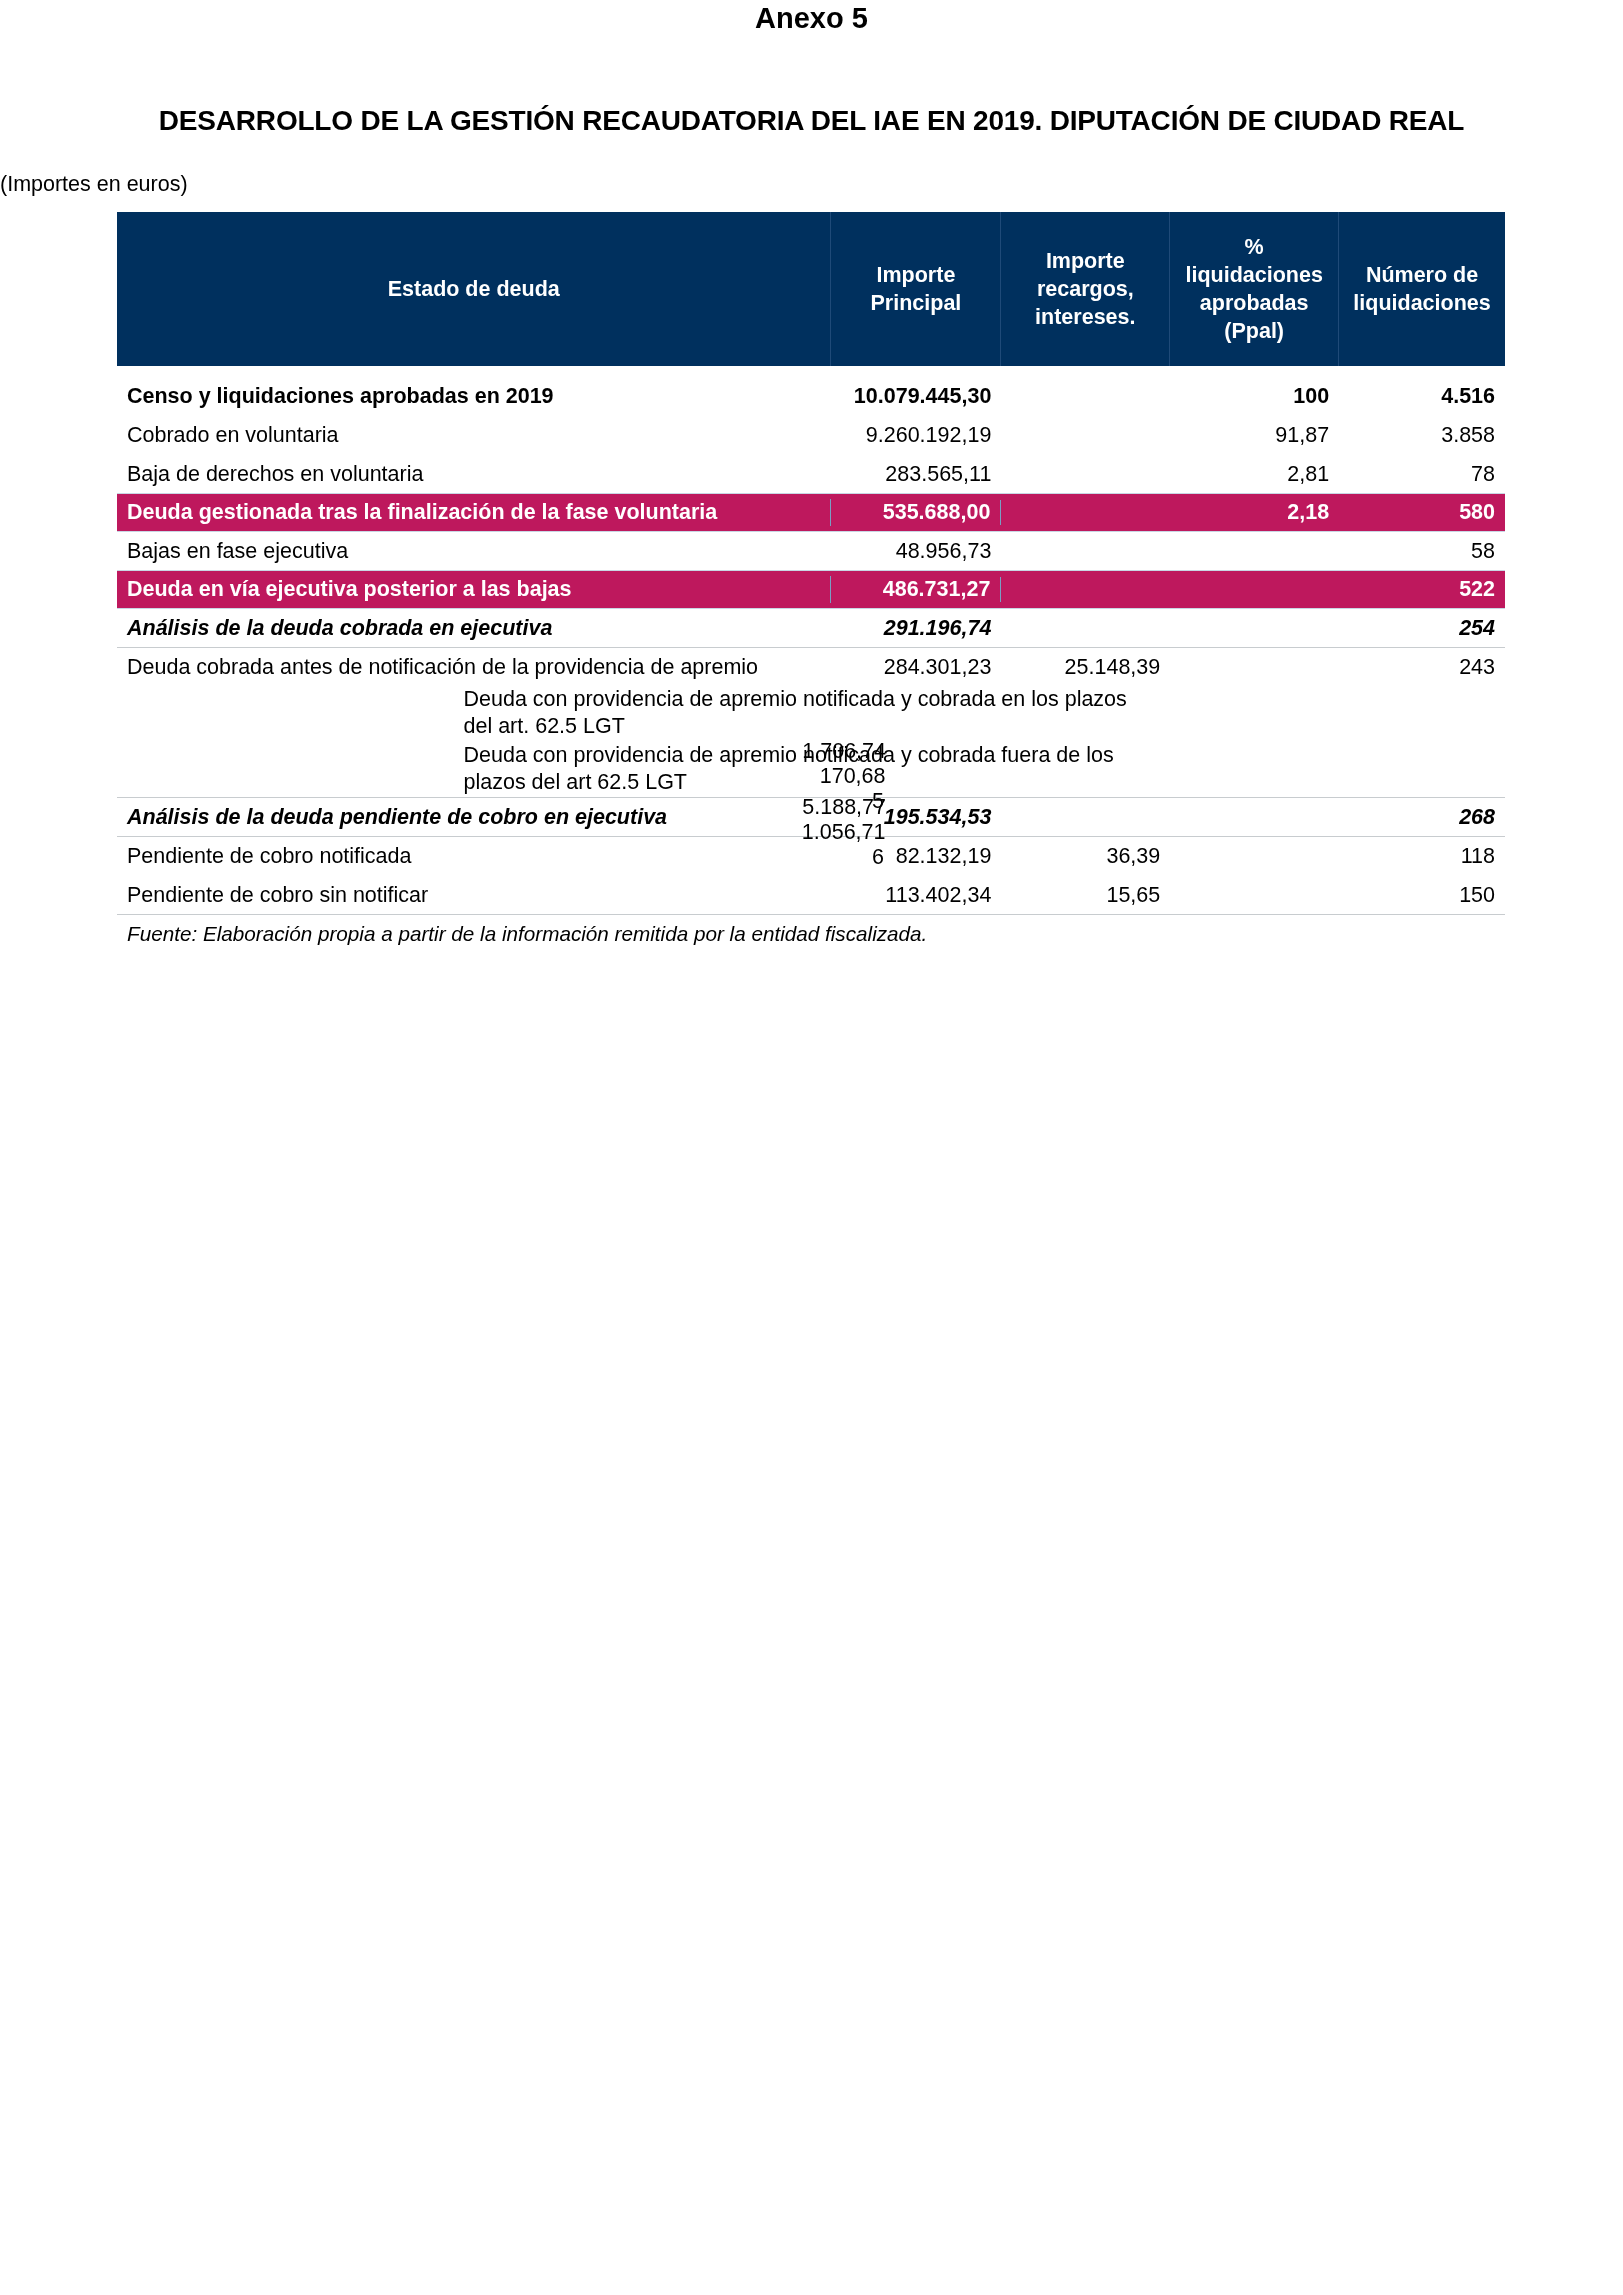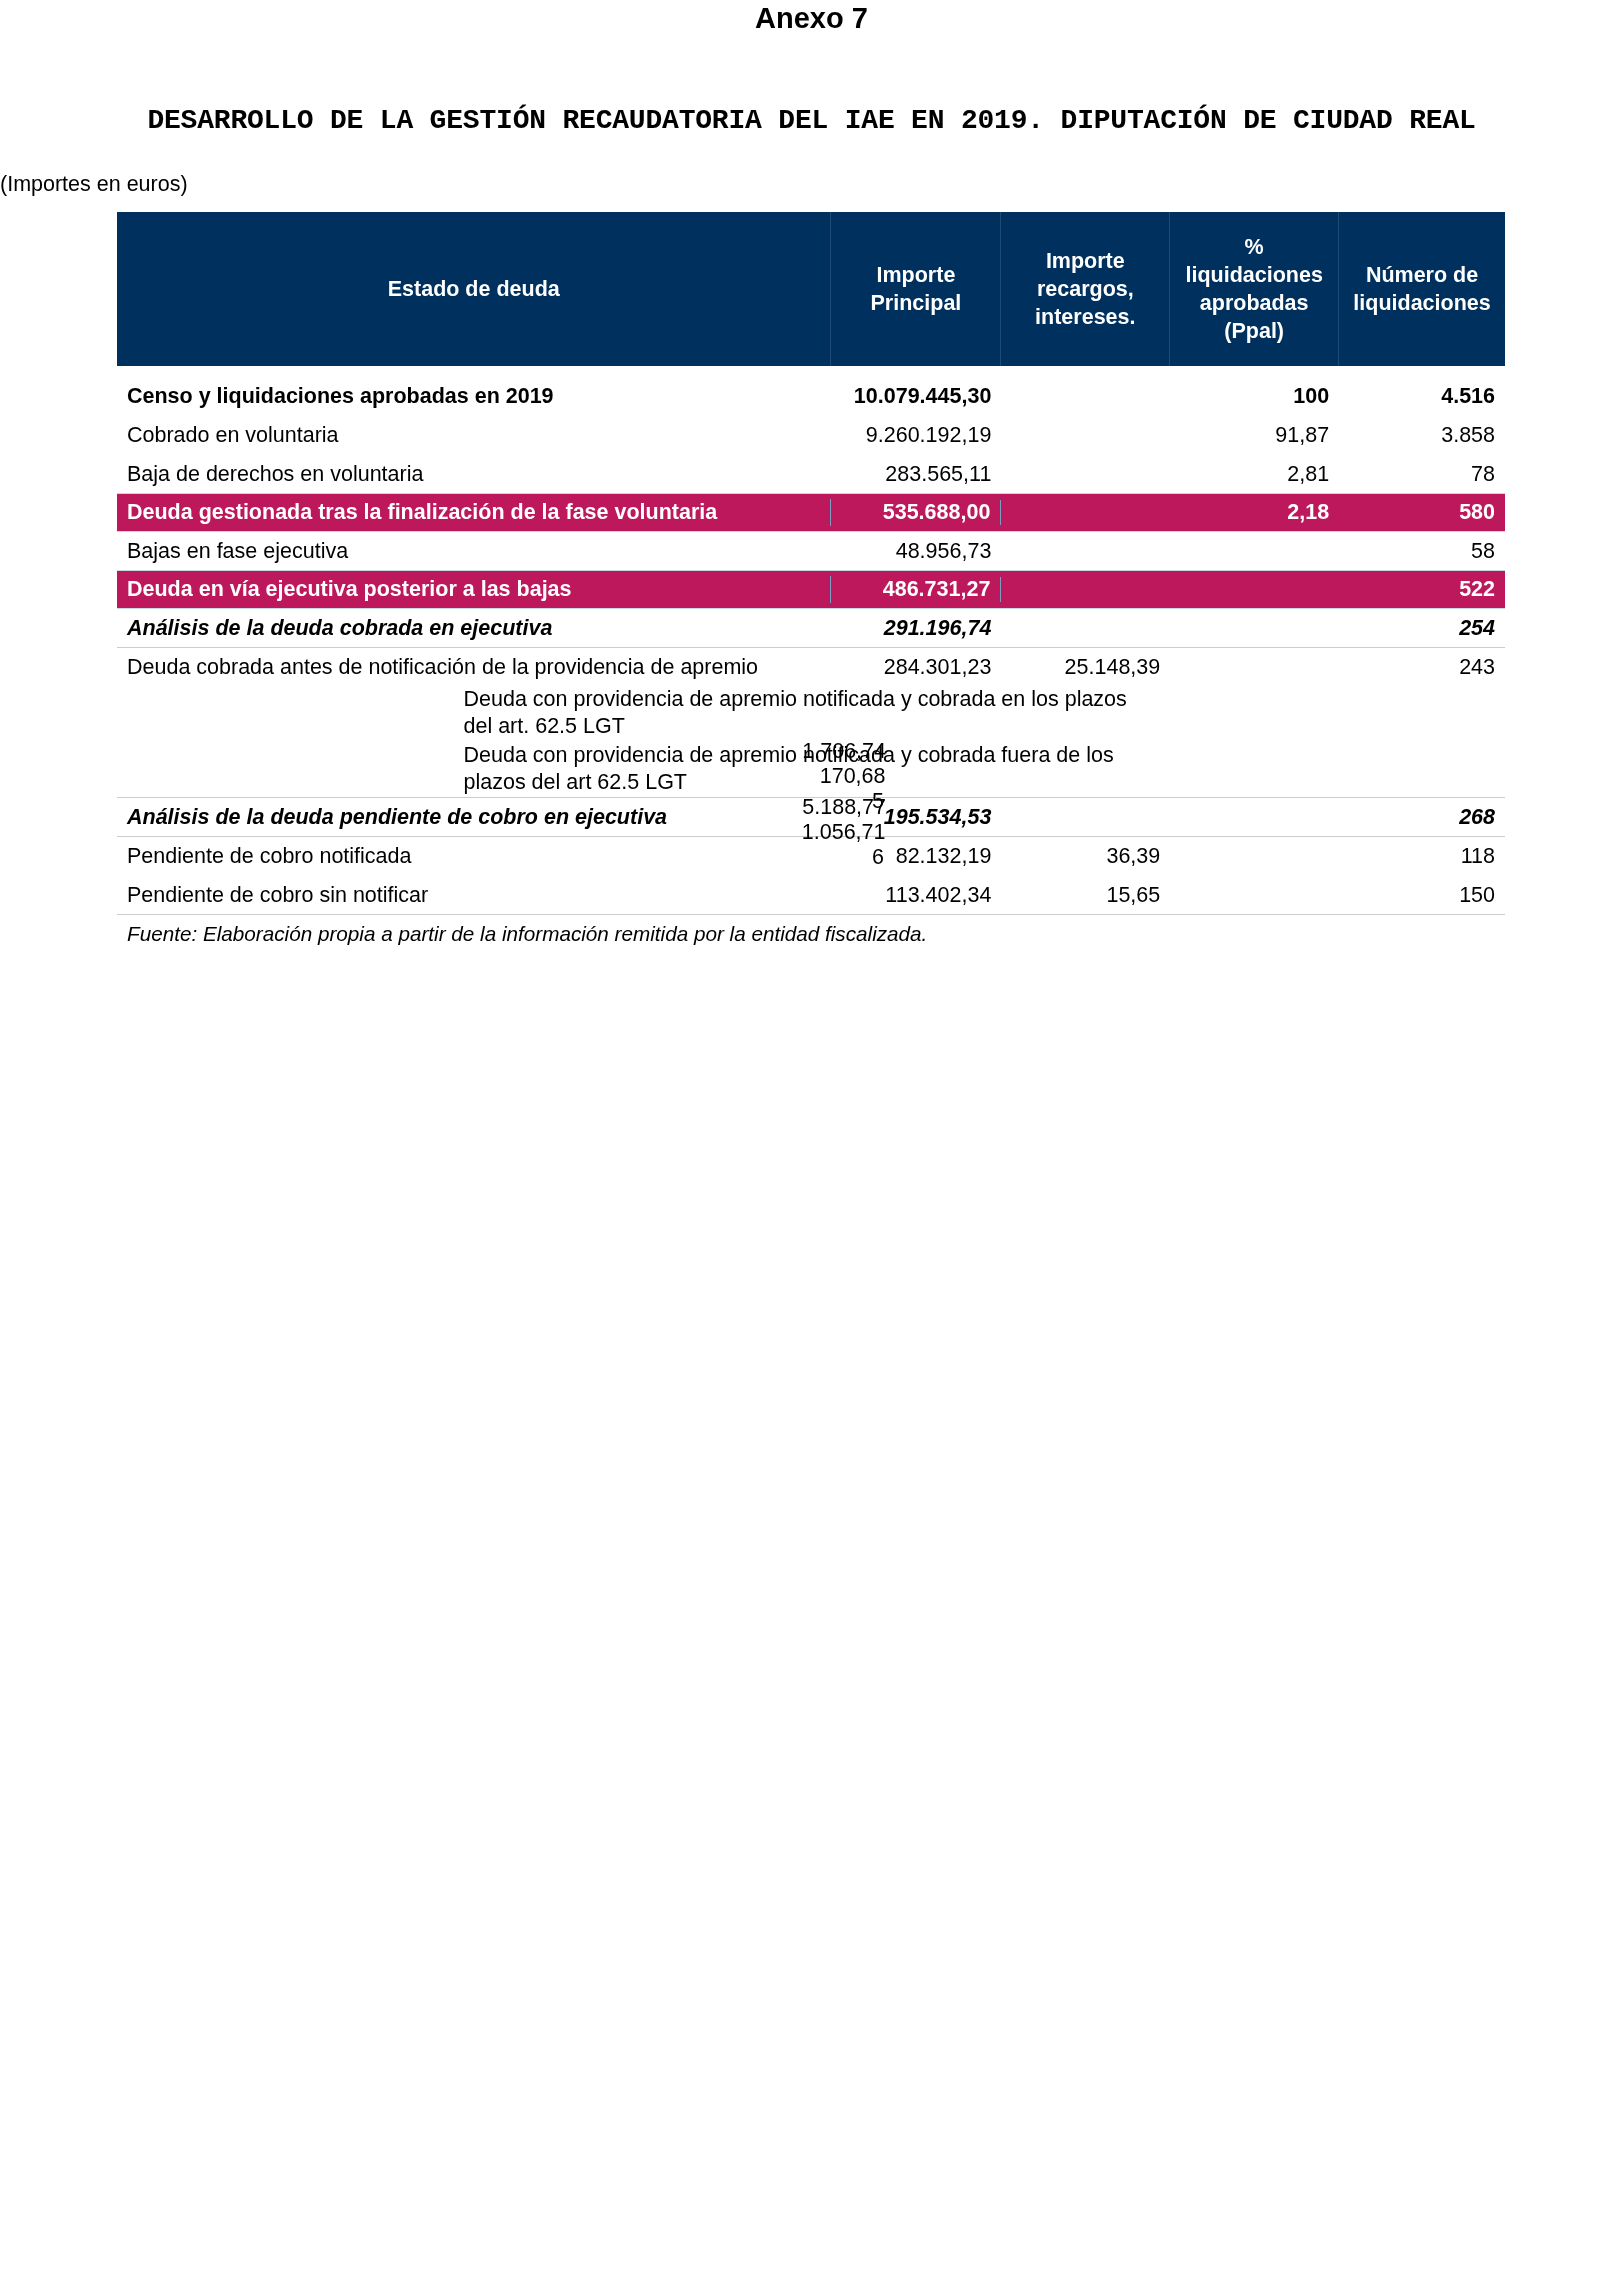--- a/index.html
+++ b/index.html
@@ -8,21 +8,20 @@
     font-family: "Liberation Sans", sans-serif; color: #000;
   }
   .annex-title {
     position: absolute; top: 0; left: 0; width: 1623px; text-align: center;
     font-weight: bold; font-size: 29px; line-height: 36px; top: 0px;
   }
   .main-title {
     position: absolute; left: 0; width: 1623px; text-align: center;
     font-weight: bold; font-size: 28px; top: 103px; line-height: 36px;
     letter-spacing: -0.2px;
-    font-family: Liberation Mono, monospace;
   }
   .units {
     position: absolute; left: 0; width: 1623px; text-align: left;
     font-size: 21.5px; top: 170px; line-height: 28px;
   }
   .table {
     position: absolute; left: 117px; top: 212px; width: 1388px;
   }
   .thead {
     display: flex; height: 154px; background: #00305E; color: #fff;
@@ -57,21 +56,21 @@
   .row.h46 { height: 38px; }
   .row.h70 { height: 56px; flex-direction: column; }
   .source {
     position: absolute; left: 127px; top: 920px; font-size: 20.7px; font-style: italic;
     line-height: 28px;
   }
 </style>
 </head>
 <body>
 
-<div class="annex-title">Anexo 7</div>
+<div class="annex-title">Anexo 5</div>
 <div class="main-title">DESARROLLO DE LA GESTIÓN RECAUDATORIA DEL IAE EN 2019. DIPUTACIÓN DE CIUDAD REAL</div>
 <div class="units">(Importes en euros)</div>
 
 <div class="table">
   <div class="thead">
     <div class="th c1">
       <div><span>Estado de deuda</span></div>
     </div>
     <div class="th c2">
       <div>

